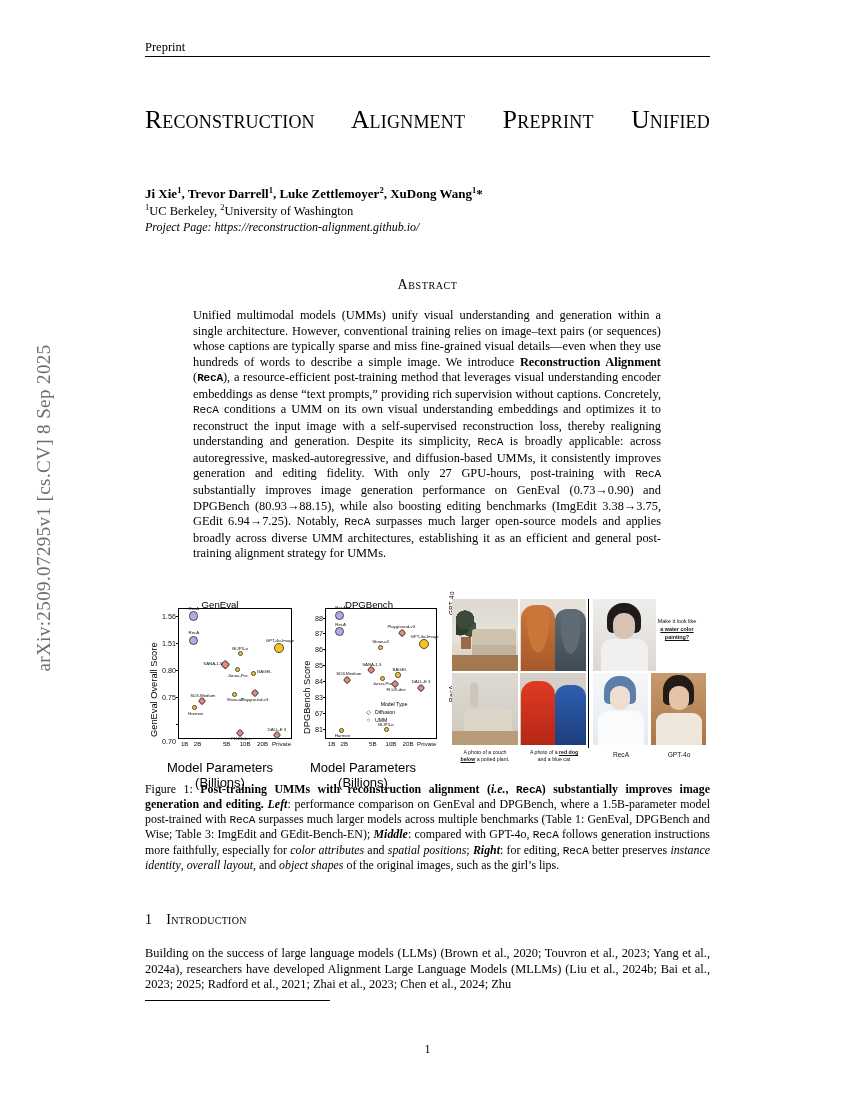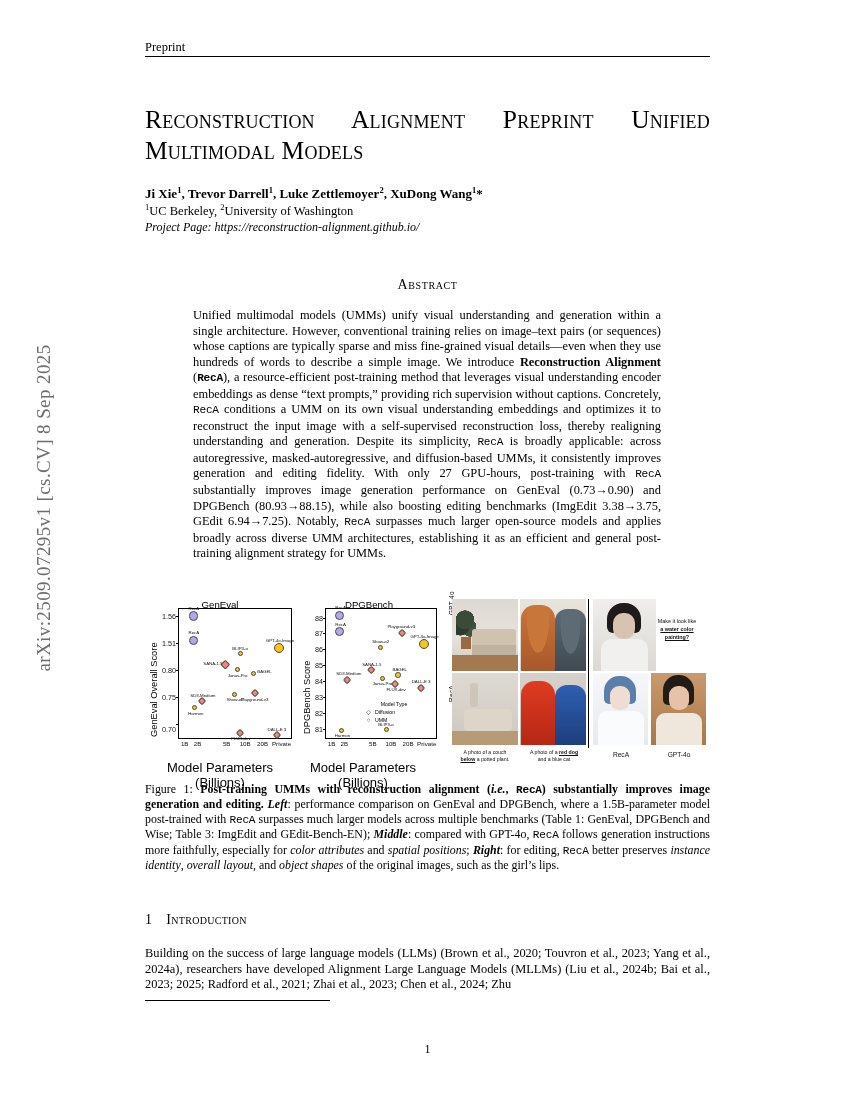--- a/index.html
+++ b/index.html
@@ -198,41 +198,40 @@
 
 <div id="arxiv-stamp">arXiv:2509.07295v1  [cs.CV]  8 Sep 2025</div>
 
 <div id="page">
 
   <div id="runhead">Preprint</div>
   <div id="runrule"></div>
 
   <div id="title">
     <span class="l1">Reconstruction Alignment Preprint Unified</span>
-    <span class="l2">Multimodal Models</span>
   </div>
 
   <div id="authors">Ji Xie<sup>1</sup>, Trevor Darrell<sup>1</sup>, Luke Zettlemoyer<sup>2</sup>, XuDong Wang<sup>1</sup>*</div>
   <div id="affil"><sup>1</sup>UC Berkeley, <sup>2</sup>University of Washington</div>
   <div id="project">
     <span>Project Page:</span>
     <span>https://reconstruction-alignment.github.io/</span>
   </div>
 
   <div id="abs-head">Abstract</div>
   <div id="abstract">Unified multimodal models (UMMs) unify visual understanding and generation within a single architecture. However, conventional training relies on image–text pairs (or sequences) whose captions are typically sparse and miss fine-grained visual details—even when they use hundreds of words to describe a simple image. We introduce <span class="bold">Reconstruction Alignment</span> (<span class="mono bold">RecA</span>), a resource-efficient post-training method that leverages visual understanding encoder embeddings as dense “text prompts,” providing rich supervision without captions. Concretely, <span class="mono">RecA</span> conditions a UMM on its own visual understanding embeddings and optimizes it to reconstruct the input image with a self-supervised reconstruction loss, thereby realigning understanding and generation. Despite its simplicity, <span class="mono">RecA</span> is broadly applicable: across autoregressive, masked-autoregressive, and diffusion-based UMMs, it consistently improves generation and editing fidelity. With only 27 GPU-hours, post-training with <span class="mono">RecA</span> substantially improves image generation performance on GenEval (0.73→0.90) and DPGBench (80.93→88.15), while also boosting editing benchmarks (ImgEdit 3.38→3.75, GEdit 6.94→7.25). Notably, <span class="mono">RecA</span> surpasses much larger open-source models and applies broadly across diverse UMM architectures, establishing it as an efficient and general post-training alignment strategy for UMMs.</div>
 
   <div id="figure">
 
     <div class="chart" id="chart0" style="left:0px; width:150px;">
       <div class="ctitle">GenEval</div>
       <div class="ylab" id="ylab0" style="left:4px; top:140px; transform:rotate(-90deg);">GenEval Overall Score</div>
       <div class="plotbox" id="box0" style="left:33px; top:11px; width:112px; height:129px;"></div>
       <div class="xlab" style="left:0px; top:163px;">Model Parameters (Billions)</div>
-    <div class="ytick" style="left: 7px; width: 24px; top: 128px;">0.70</div>
+    <div class="ytick" style="left: 7px; width: 24px; top: 140px;">0.70</div>
         <div style="position: absolute; background: rgb(0, 0, 0); width: 2.5px; height: 0.9px; left: 30.5px; top: 126.563px;"></div>
         <div class="ytick" style="left: 7px; width: 24px; top: 95.6875px;">0.75</div>
         <div style="position: absolute; background: rgb(0, 0, 0); width: 2.5px; height: 0.9px; left: 30.5px; top: 99.6875px;"></div>
         <div class="ytick" style="left: 7px; width: 24px; top: 68.8125px;">0.80</div>
         <div style="position: absolute; background: rgb(0, 0, 0); width: 2.5px; height: 0.9px; left: 30.5px; top: 72.8125px;"></div>
         <div class="ytick" style="left: 7px; width: 24px; top: 41.9375px;">1.51</div>
         <div style="position: absolute; background: rgb(0, 0, 0); width: 2.5px; height: 0.9px; left: 30.5px; top: 45.9375px;"></div>
         <div class="ytick" style="left: 7px; width: 24px; top: 15.0625px;">1.56</div>
         <div style="position: absolute; background: rgb(0, 0, 0); width: 2.5px; height: 0.9px; left: 30.5px; top: 19.0625px;"></div>
         <div class="xtick" style="left: 25.72px; width: 28px; top: 143px;">1B</div>
@@ -281,21 +280,21 @@
           <span class="gly">◇</span>
           <span class="ltx">Diffusion</span>
         </div>
         <div class="row">
           <span class="gly">○</span>
           <span class="ltx">UMM</span>
         </div>
       </div>
     <div class="ytick" style="left: -1px; width: 24px; top: 128.037px;">81</div>
         <div style="position: absolute; background: rgb(0, 0, 0); width: 2.5px; height: 0.9px; left: 22.5px; top: 132.037px;"></div>
-        <div class="ytick" style="left: -1px; width: 24px; top: 112.111px;">82</div>
+        <div class="ytick" style="left: -1px; width: 24px; top: 112.111px;">67</div>
         <div style="position: absolute; background: rgb(0, 0, 0); width: 2.5px; height: 0.9px; left: 22.5px; top: 116.111px;"></div>
         <div class="ytick" style="left: -1px; width: 24px; top: 96.1852px;">83</div>
         <div style="position: absolute; background: rgb(0, 0, 0); width: 2.5px; height: 0.9px; left: 22.5px; top: 100.185px;"></div>
         <div class="ytick" style="left: -1px; width: 24px; top: 80.2593px;">84</div>
         <div style="position: absolute; background: rgb(0, 0, 0); width: 2.5px; height: 0.9px; left: 22.5px; top: 84.2593px;"></div>
         <div class="ytick" style="left: -1px; width: 24px; top: 64.3333px;">85</div>
         <div style="position: absolute; background: rgb(0, 0, 0); width: 2.5px; height: 0.9px; left: 22.5px; top: 68.3333px;"></div>
         <div class="ytick" style="left: -1px; width: 24px; top: 48.4074px;">86</div>
         <div style="position: absolute; background: rgb(0, 0, 0); width: 2.5px; height: 0.9px; left: 22.5px; top: 52.4074px;"></div>
         <div class="ytick" style="left: -1px; width: 24px; top: 32.4815px;">87</div>

